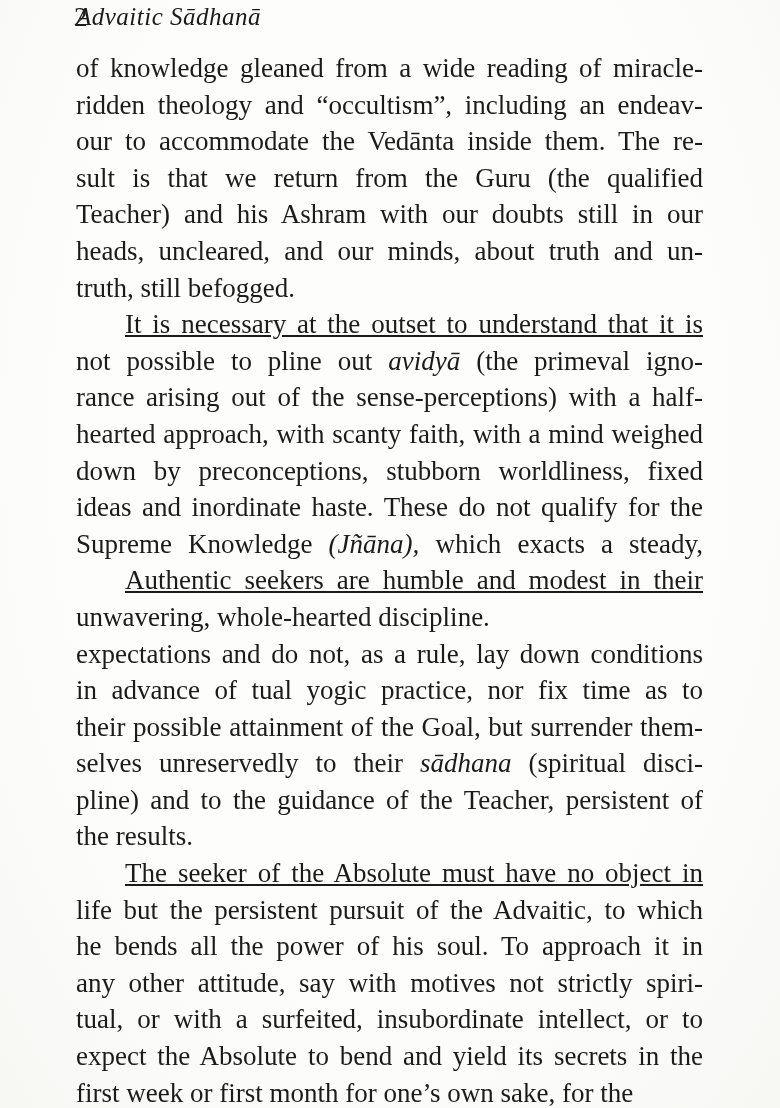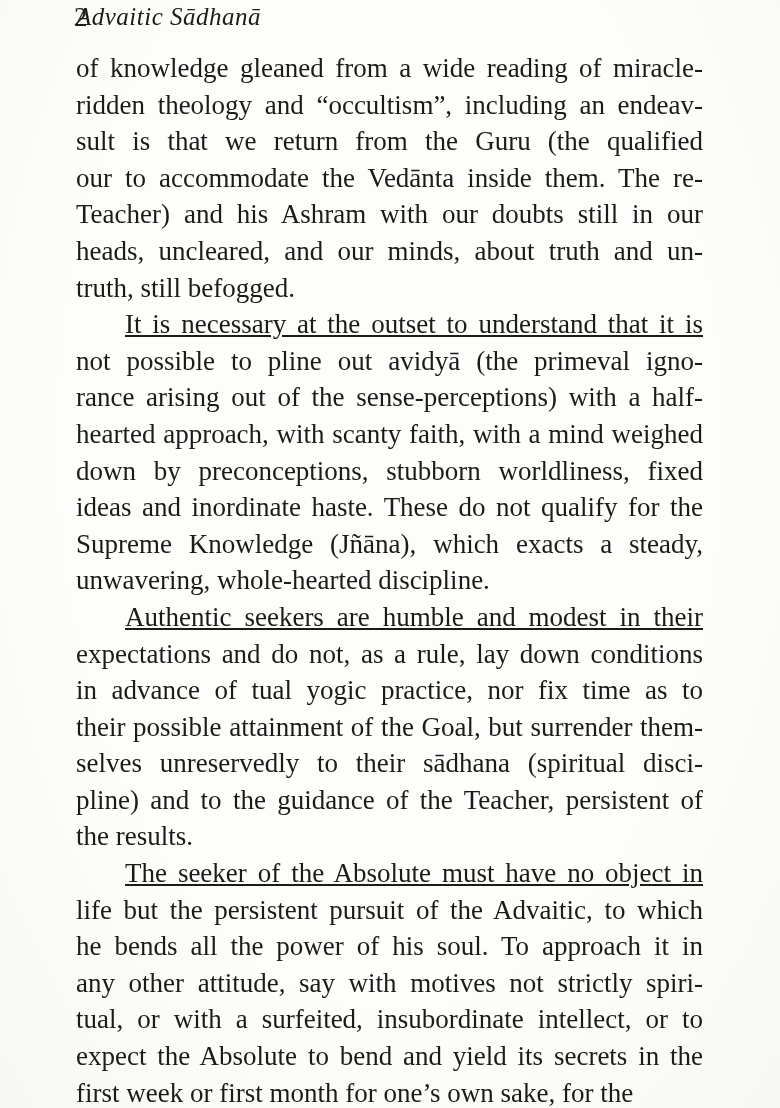--- a/index.html
+++ b/index.html
@@ -61,47 +61,48 @@
     white-space: nowrap; 
   }
   .line.last {
     text-align-last: left;
   }
   .line.indent {
     text-indent: 49px;
     text-decoration: underline;
   }
   .it {
+    font-style: italic;
   }
 </style>
 </head>
 <body>
 
 <div class="page">
   <div class="header">
     <div class="page-number">2</div>
     <div class="running-title">Advaitic Sādhanā</div>
   </div>
   <div class="body-text">
       <div class="line"><span>of knowledge gleaned from a wide reading of miracle-</span></div>
       <div class="line"><span>ridden theology and “occultism”, including an endeav-</span></div>
+      <div class="line"><span>our to accommodate the Vedānta inside them. The re-</span></div>
       <div class="line"><span>sult is that we return from the Guru (the qualified</span></div>
-      <div class="line"><span>our to accommodate the Vedānta inside them. The re-</span></div>
       <div class="line"><span>Teacher) and his Ashram with our doubts still in our</span></div>
       <div class="line"><span>heads, uncleared, and our minds, about truth and un-</span></div>
       <div class="line last"><span>truth, still befogged.</span></div>
       <div class="line indent"><span>It is necessary at the outset to understand that it is</span></div>
       <div class="line"><span>not possible to pline out </span><span class="it">avidyā</span><span> (the primeval igno-</span></div>
       <div class="line"><span>rance arising out of the sense-perceptions) with a half-</span></div>
       <div class="line"><span>hearted approach, with scanty faith, with a mind weighed</span></div>
       <div class="line"><span>down by preconceptions, stubborn worldliness, fixed</span></div>
       <div class="line"><span>ideas and inordinate haste. These do not qualify for the</span></div>
       <div class="line"><span>Supreme Knowledge </span><span class="it">(Jñāna),</span><span> which exacts a steady,</span></div>
+      <div class="line indent"><span>Authentic seekers are humble and modest in their</span></div>
       <div class="line last"><span>unwavering, whole-hearted discipline.</span></div>
-      <div class="line indent"><span>Authentic seekers are humble and modest in their</span></div>
       <div class="line"><span>expectations and do not, as a rule, lay down conditions</span></div>
       <div class="line"><span>in advance of tual yogic practice, nor fix time as to</span></div>
       <div class="line"><span>their possible attainment of the Goal, but surrender them-</span></div>
       <div class="line"><span>selves unreservedly to their </span><span class="it">sādhana</span><span> (spiritual disci-</span></div>
       <div class="line"><span>pline) and to the guidance of the Teacher, persistent of</span></div>
       <div class="line last"><span>the results.</span></div>
       <div class="line indent"><span>The seeker of the Absolute must have no object in</span></div>
       <div class="line"><span>life but the persistent pursuit of the Advaitic, to which</span></div>
       <div class="line"><span>he bends all the power of his soul. To approach it in</span></div>
       <div class="line"><span>any other attitude, say with motives not strictly spiri-</span></div>

